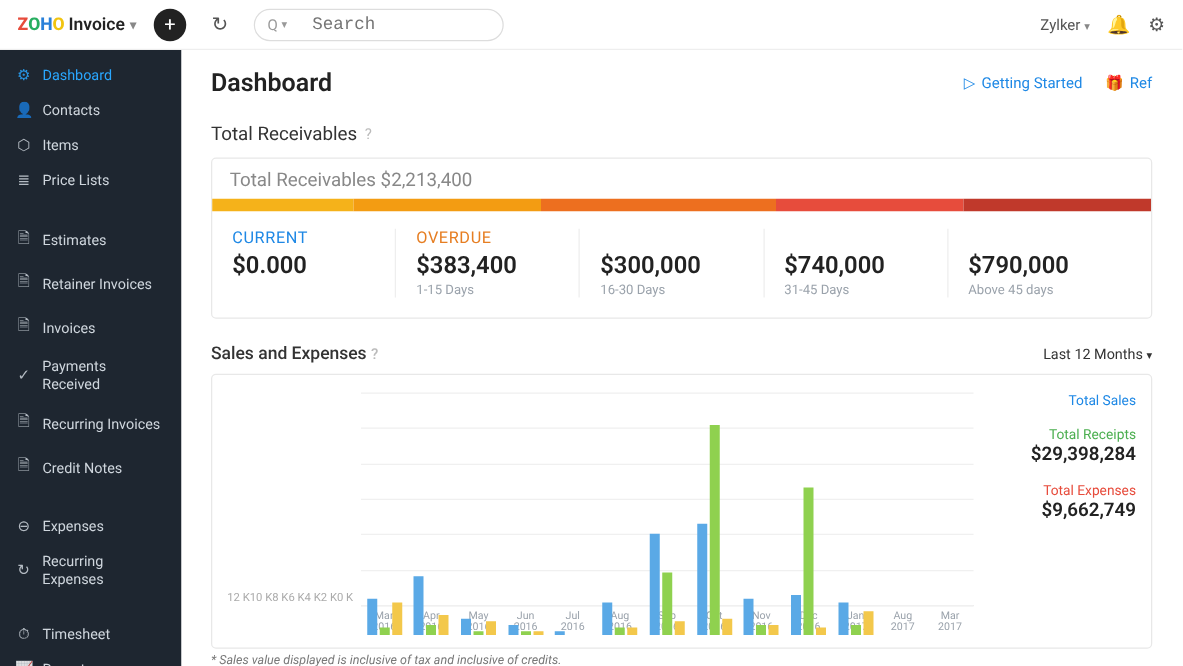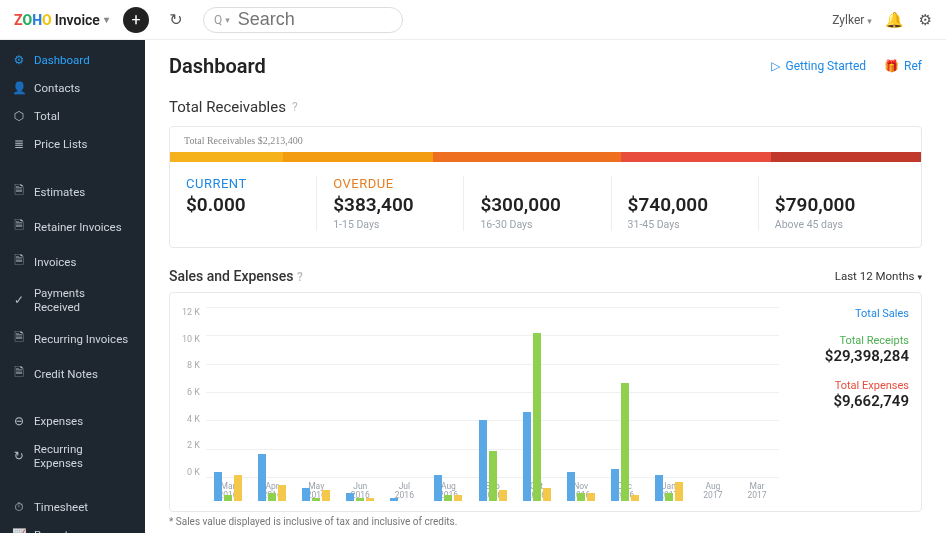--- a/index.html
+++ b/index.html
@@ -9,21 +9,21 @@
     .topbar { height: 40px; display: flex; align-items: center; padding: 0 14px; border-bottom: 1px solid #eee; }
     .logo { display: flex; align-items: center; font-size: 14px; font-weight: 600; color: #222; }
     .logo .z1{color:#e74c3c;font-weight:800}.logo .z2{color:#27ae60;font-weight:800}.logo .z3{color:#2980d9;font-weight:800}.logo .z4{color:#f1c40f;font-weight:800}
     .logo .prod { margin-left: 3px; }
     .logo .chev { margin-left: 4px; font-size: 10px; color:#888; }
     .iconbtn { width: 26px; height: 26px; border-radius: 50%; display:flex; align-items:center; justify-content:center; margin-left: 14px; cursor:pointer; }
     .iconbtn.dark { background:#222; color:#fff; font-size:16px; }
     .iconbtn.plain { color:#555; font-size:16px; }
     .search { margin-left: 14px; width: 200px; height: 26px; border:1px solid #ddd; border-radius: 13px; display:flex; align-items:center; padding:0 10px; color:#999; }
     .search .caret { font-size:9px; margin-left:3px; }
-    .search input { border:0; outline:0; margin-left:8px; font-size:18px; flex:1; background:transparent; }
+    .search input { border:0; outline:0; margin-left:20px; font-size:14px; flex:1; background:transparent;font-family:Liberation Mono, monospace; }
     .topbar .spacer { flex:1; }
     .top-right { display:flex; align-items:center; gap:14px; color:#555; }
     .top-right .org { font-size:12px; }
     .top-right .chev { font-size:9px; margin-left:3px; color:#888; }
     .gear, .bell { font-size:15px; cursor:pointer; }
 
     
     .shell { display:flex; height: calc(533px - 40px); }
 
     
@@ -39,21 +39,21 @@
     .titlebar h1 { font-size:20px; font-weight:600; color:#222; }
     .titlebar .spacer { flex:1; }
     .titlebar .gs { color:#1e88e5; font-size:12px; display:flex; align-items:center; gap:5px; cursor:pointer; }
     .titlebar .ref { color:#1e88e5; font-size:12px; display:flex; align-items:center; gap:5px; margin-left:18px; cursor:pointer; }
 
     .section-h { margin-top:20px; font-size:15px; color:#333; display:flex; align-items:center; gap:6px; }
     .hint { color:#bbb; font-size:12px; }
 
     
     .card { border:1px solid #e8e8e8; border-radius:4px; margin-top:10px; background:#fff; }
-    .card .head { padding:8px 14px 6px; font-size:10px; color:#888;font-family:Liberation Serif, serif; }
+    .card .head { padding:8px 14px 6px; font-size:15px; color:#888; }
     .stripe { display:flex; height:10px; margin:0 0 0 0; }
     .stripe > div:nth-child(1){ background:#f5b21a; width:15%; }
     .stripe > div:nth-child(2){ background:#f39c12; width:20%; }
     .stripe > div:nth-child(3){ background:#ed6f1f; width:25%; }
     .stripe > div:nth-child(4){ background:#e74c3c; width:20%; }
     .stripe > div:nth-child(5){ background:#c0392b; width:20%; }
     .buckets { display:flex; padding:14px 16px 16px; gap: 0; }
     .bucket { flex:1; border-left:1px solid #eee; padding-left:16px; }
     .bucket:first-child { border-left:0; padding-left:0; }
     .blabel { font-size:13px; letter-spacing:.5px; color:#7d8a97; }
@@ -64,21 +64,21 @@
 
     
     .se-header { display:flex; align-items:center; margin-top:20px; }
     .se-header h2 { font-size:14px; color:#333; font-weight:500; }
     .se-header .spacer{flex:1;}
     .range { font-size:11.5px; color:#333; cursor:pointer; }
     .range .chev { font-size:9px; margin-left:3px; }
 
     .se-card { border:1px solid #e8e8e8; border-radius:4px; margin-top:8px; padding:14px 12px 10px 12px; display:flex; }
     .chart-wrap { flex:1; display:flex; }
-    .yaxis { display:flex; flex-direction:column; justify-content:space-between; align-items:flex-end; height:170px; font-size:9px; color:#aaa; padding-right:6px; }
+    .yaxis { display:flex; flex-direction:row; justify-content:space-between; align-items:flex-end; height:170px; font-size:9px; color:#aaa; padding-right:6px; }
     .plot { flex:1; position:relative; }
     .grid { position:absolute; inset:0; height:170px; }
     .gline { position:absolute; left:0; right:0; border-top:1px solid #f0f0f0; }
     .bars { position:absolute; left:0; right:0; bottom:0; height:170px; display:flex; align-items:flex-end; }
     .group { flex:1; display:flex; justify-content:center; align-items:flex-end; gap:2px; }
     .bar { width:8px; }
     .bar.s { background:#5aa9e6; }
     .bar.r { background:#8fd14f; }
     .bar.e { background:#f3c84b; }
     .xaxis { display:flex; border-top:1px solid #ddd; margin-top:170px; }
@@ -86,21 +86,21 @@
     .xt span { display:block; }
 
     .totals { width:130px; text-align:right; padding-left:10px; }
     .tot { margin-bottom:14px; }
     .tot .lbl { font-size:11px; }
     .tot .lbl.blue{ color:#1e88e5; }
     .tot .lbl.green{ color:#4caf50; }
     .tot .lbl.red{ color:#e74c3c; }
     .tot .amt { font-size:15px; font-weight:600; color:#222; }
 
-    .footnote { font-size:10px; color:#777; margin-top:4px; }
+    .footnote { font-size:10px; color:#777; margin-top:4px;font-style:italic; }
   </style>
 </head>
 <body>
 
 <div class="topbar">
   <div class="logo">
     <span class="z1">Z</span>
       <span class="z2">O</span>
       <span class="z3">H</span>
       <span class="z4">O</span>
@@ -128,21 +128,21 @@
       <div class="item active">
         <span class="ico">⚙</span>
         <span>Dashboard</span>
       </div>
       <div class="item">
         <span class="ico">👤</span>
         <span>Contacts</span>
       </div>
       <div class="item">
         <span class="ico">⬡</span>
-        <span>Total</span>
+        <span>Items</span>
       </div>
       <div class="item">
         <span class="ico">≣</span>
         <span>Price Lists</span>
       </div>
       <div class="gap"></div>
       <div class="item">
         <span class="ico">🗎</span>
         <span>Estimates</span>
       </div>

